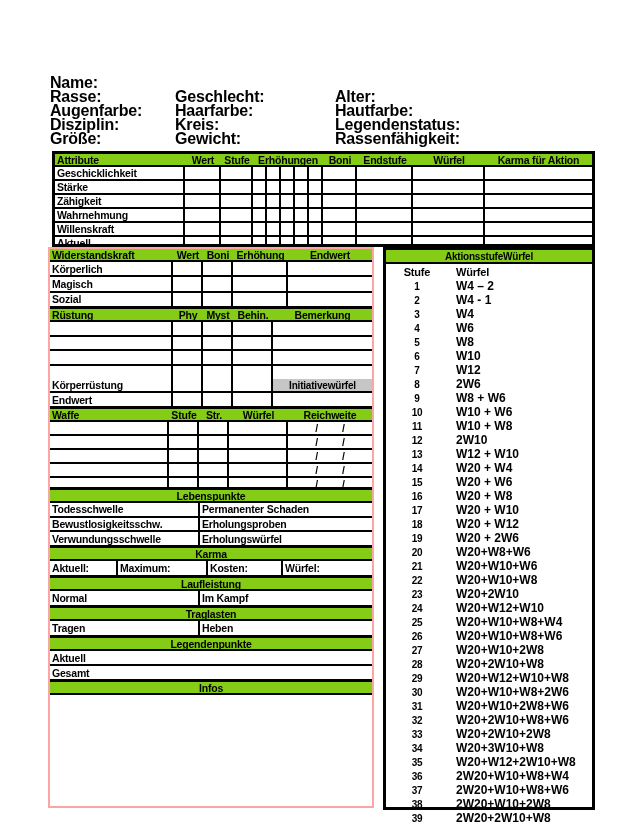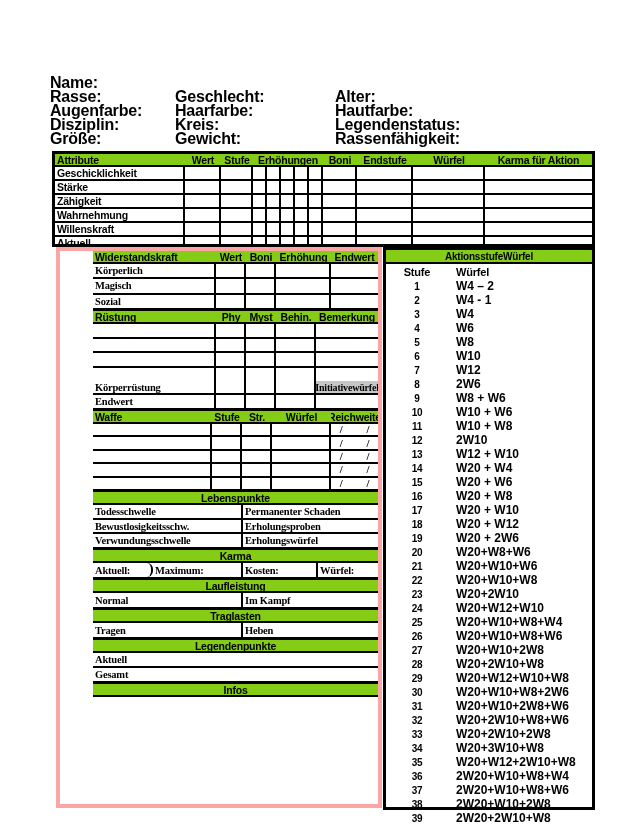--- a/index.html
+++ b/index.html
@@ -42,27 +42,27 @@
   .a-wert{width:36px;}
   .a-stufe{width:32px;}
   .a-sm{width:14px;}
   .a-erh{width:70px;}
   .a-boni{width:34px;}
   .a-end{width:56px;}
   .a-wrf{width:72px;}
   .a-karma{flex:1;}
 
   
-  .left-col{position:absolute;left:56px;top:247px;width:326px;height:561px;
-            border:4px solid #fca5a5;box-sizing:border-box;display:flex;flex-direction:column;
-            font-size:10.5px;padding-left:33px;}
+  .left-col{position:absolute;left:48px;top:247px;width:326px;height:561px;
+            border:2px solid #fca5a5;box-sizing:border-box;display:flex;flex-direction:column;
+            font-size:10.5px;}
   .sec{display:flex;flex-direction:column;box-sizing:border-box;flex:0 0 auto;}
   .sec + .sec{border-top:3px solid #000;}
   .sec .hbar{height:13px;flex:0 0 13px;}
-  .sec .row{flex:1;font-family:Liberation Serif, serif;}
+  .sec .row{flex:1;}
 
   .sec-resistance{height:57px;}
   .r-label{width:123px;}
   .r-wert{width:30px;}
   .r-boni{width:30px;}
   .r-erh{width:55px;}
   .r-end{flex:1;}
 
   .sec-armor{height:100px;}
   .ar-label{width:123px;}
@@ -77,21 +77,21 @@
   .w-stufe{width:30px;}
   .w-str{width:30px;}
   .w-wrf{width:59px;}
   .w-range{flex:1;justify-content:center;gap:24px;border-right:none;}
 
   .sec-life{height:58px;}
   .l-left{width:150px;}
   .l-right{flex:1;}
 
   .sec-karma{height:30px;}
-  .k1{width:60px;border-radius:6px;}
+  .k1{width:68px;}
   .k2{width:90px;}
   .k3{width:75px;}
   .k4{flex:1;}
 
   .sec-move,.sec-loads{height:30px;}
   .sec-legend{height:44px;}
   .sec-infos{flex:1 1 auto;}
   .infos-box{flex:1;}
 
   

